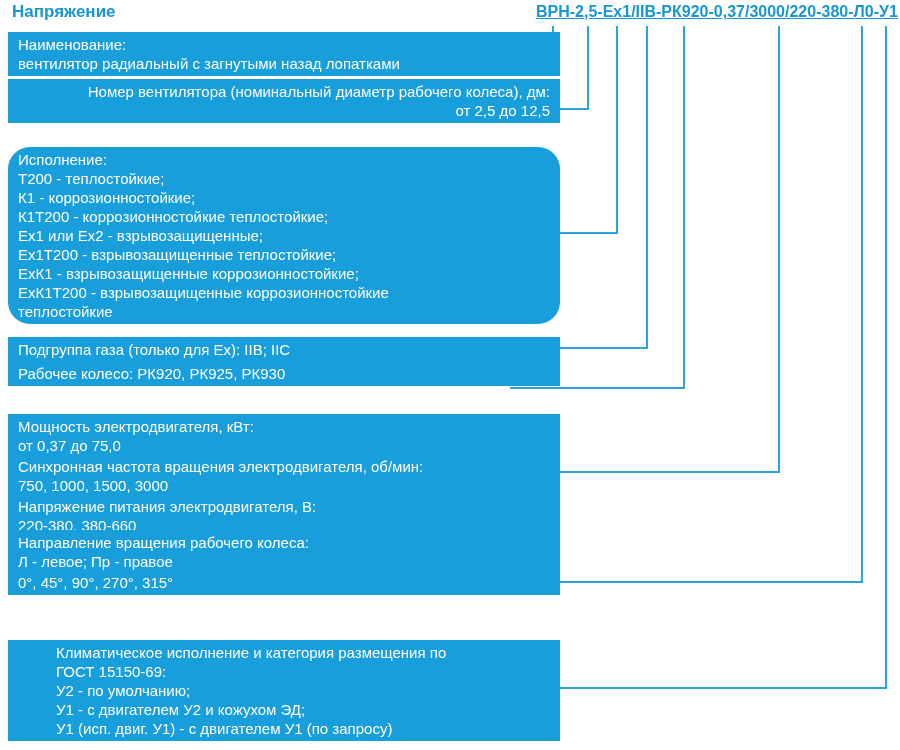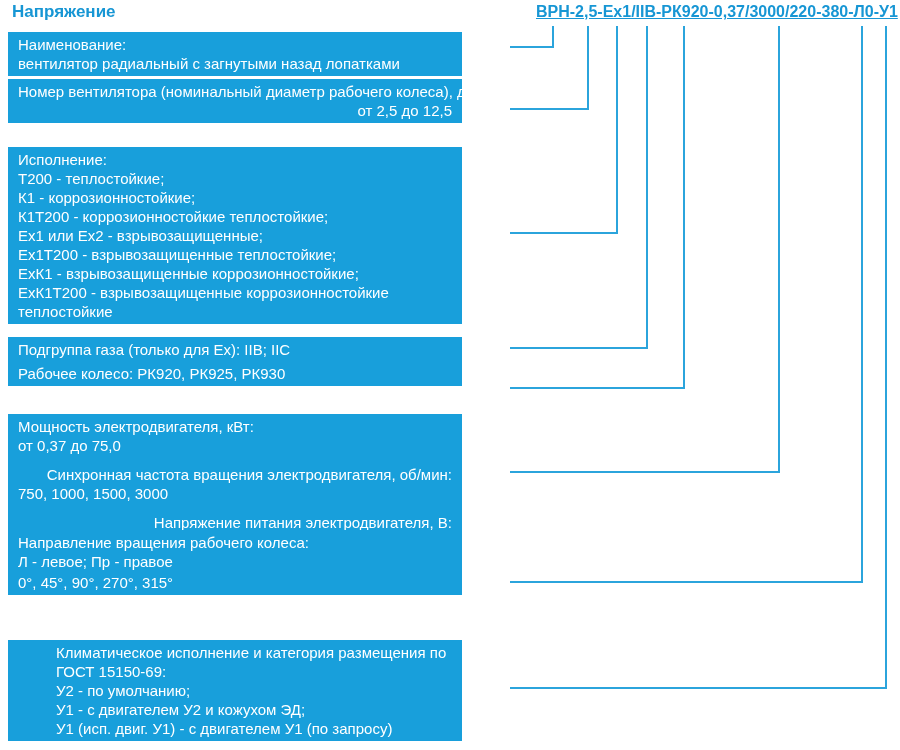--- a/index.html
+++ b/index.html
@@ -45,31 +45,31 @@
     pointer-events: none;
   }
   .connector {
     stroke: var(--line);
     stroke-width: 2;
     fill: none;
   }
   .desc-box {
     position: absolute;
     left: 8px;
-    width: 454px;
+    width: 552px;
     background: var(--box);
     color: var(--boxtext);
     font-size: 15px;
     line-height: 19px;
     padding: 3px 10px;
   }
   .desc-box .line { white-space: nowrap; }
   
   .box-motor .line:nth-child(3),
-  .box-motor .line:nth-child(5) { margin-top: 10px; text-align: right; }
+  .box-motor .line:nth-child(5) { margin-top: 2px; }
   .box-rotation .line:nth-child(3) { margin-top: 2px; }
 </style>
 </head>
 <body>
 
 <div class="canvas">
 
   <div class="page-title">Напряжение</div>
 
   <div class="marking-code">ВРН-2,5-Ex1/IIB-РК920-0,37/3000/220-380-Л0-У1</div>
@@ -88,21 +88,21 @@
   <div class="desc-box box-name" style="top:32px;">
     <div class="line">Наименование:</div>
     <div class="line">вентилятор радиальный с загнутыми назад лопатками</div>
   </div>
 
   <div class="desc-box box-number" style="top:79px;text-align:right;">
     <div class="line">Номер вентилятора (номинальный диаметр рабочего колеса), дм:</div>
     <div class="line">от 2,5 до 12,5</div>
   </div>
 
-  <div class="desc-box box-execution" style="top:147px;">
+  <div class="desc-box box-execution" style="top:147px;border-radius:22px;">
     <div class="line">Исполнение:</div>
     <div class="line">Т200 - теплостойкие;</div>
     <div class="line">К1 - коррозионностойкие;</div>
     <div class="line">К1Т200 - коррозионностойкие теплостойкие;</div>
     <div class="line">Ex1 или Ex2 - взрывозащищенные;</div>
     <div class="line">Ex1Т200 - взрывозащищенные теплостойкие;</div>
     <div class="line">ExК1 - взрывозащищенные коррозионностойкие;</div>
     <div class="line">ExК1Т200 - взрывозащищенные коррозионностойкие</div>
     <div class="line">теплостойкие</div>
   </div>

